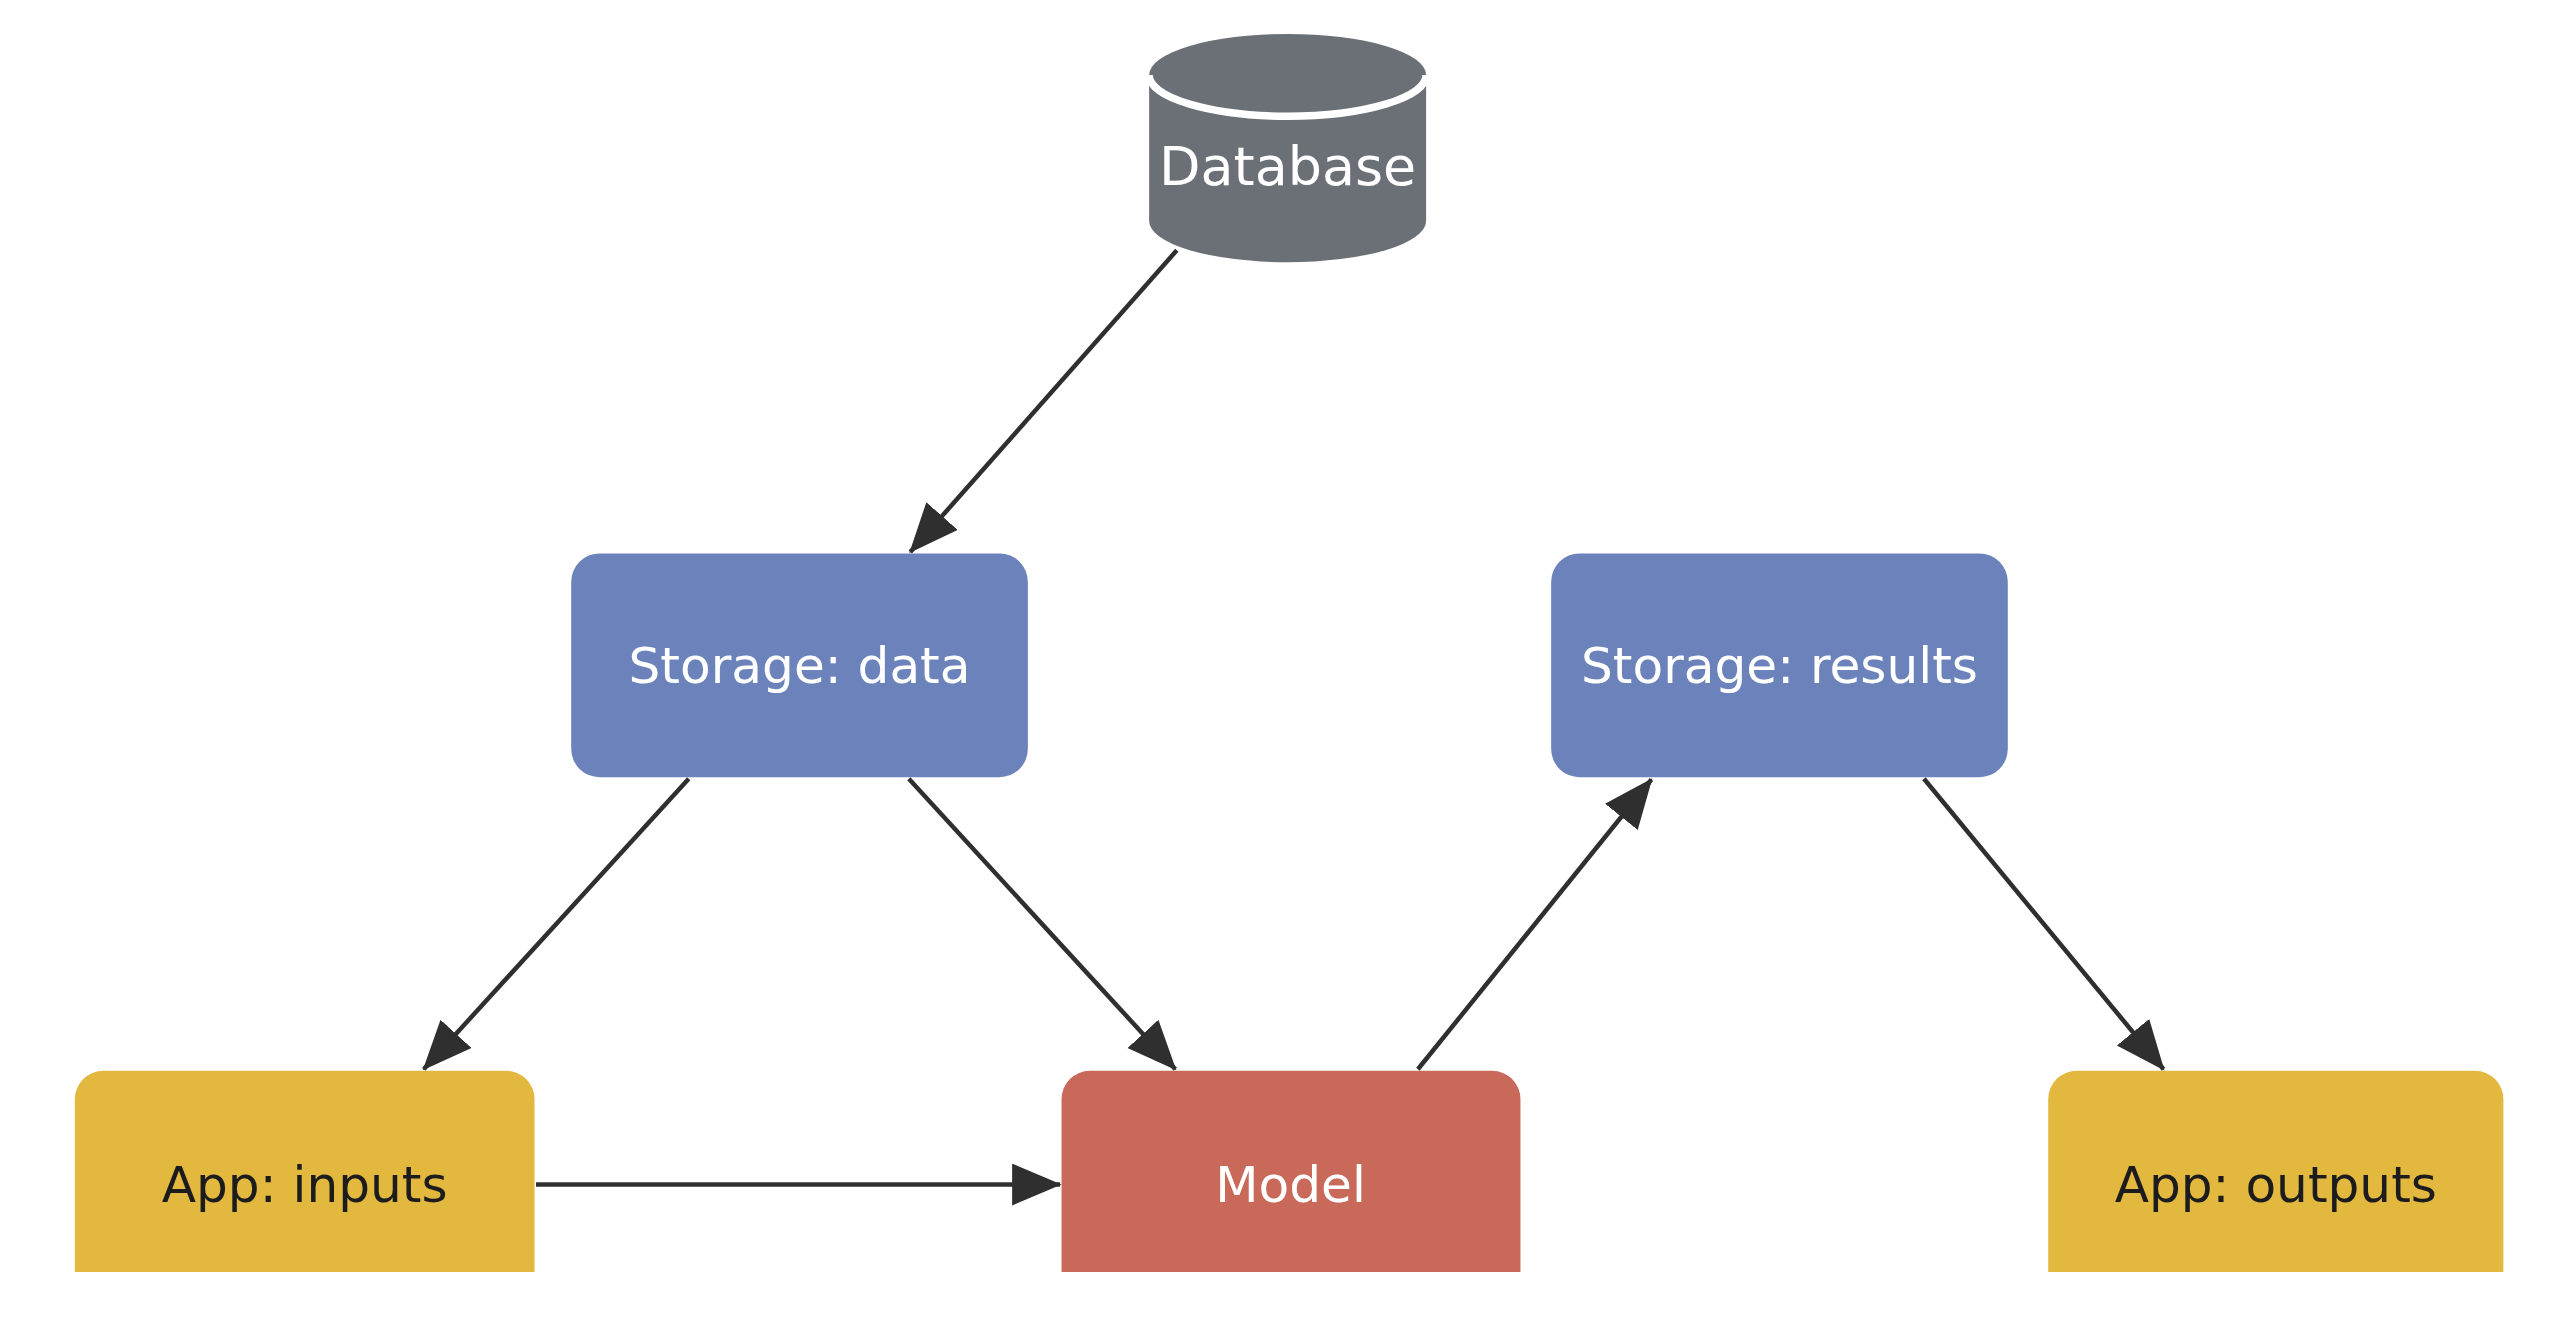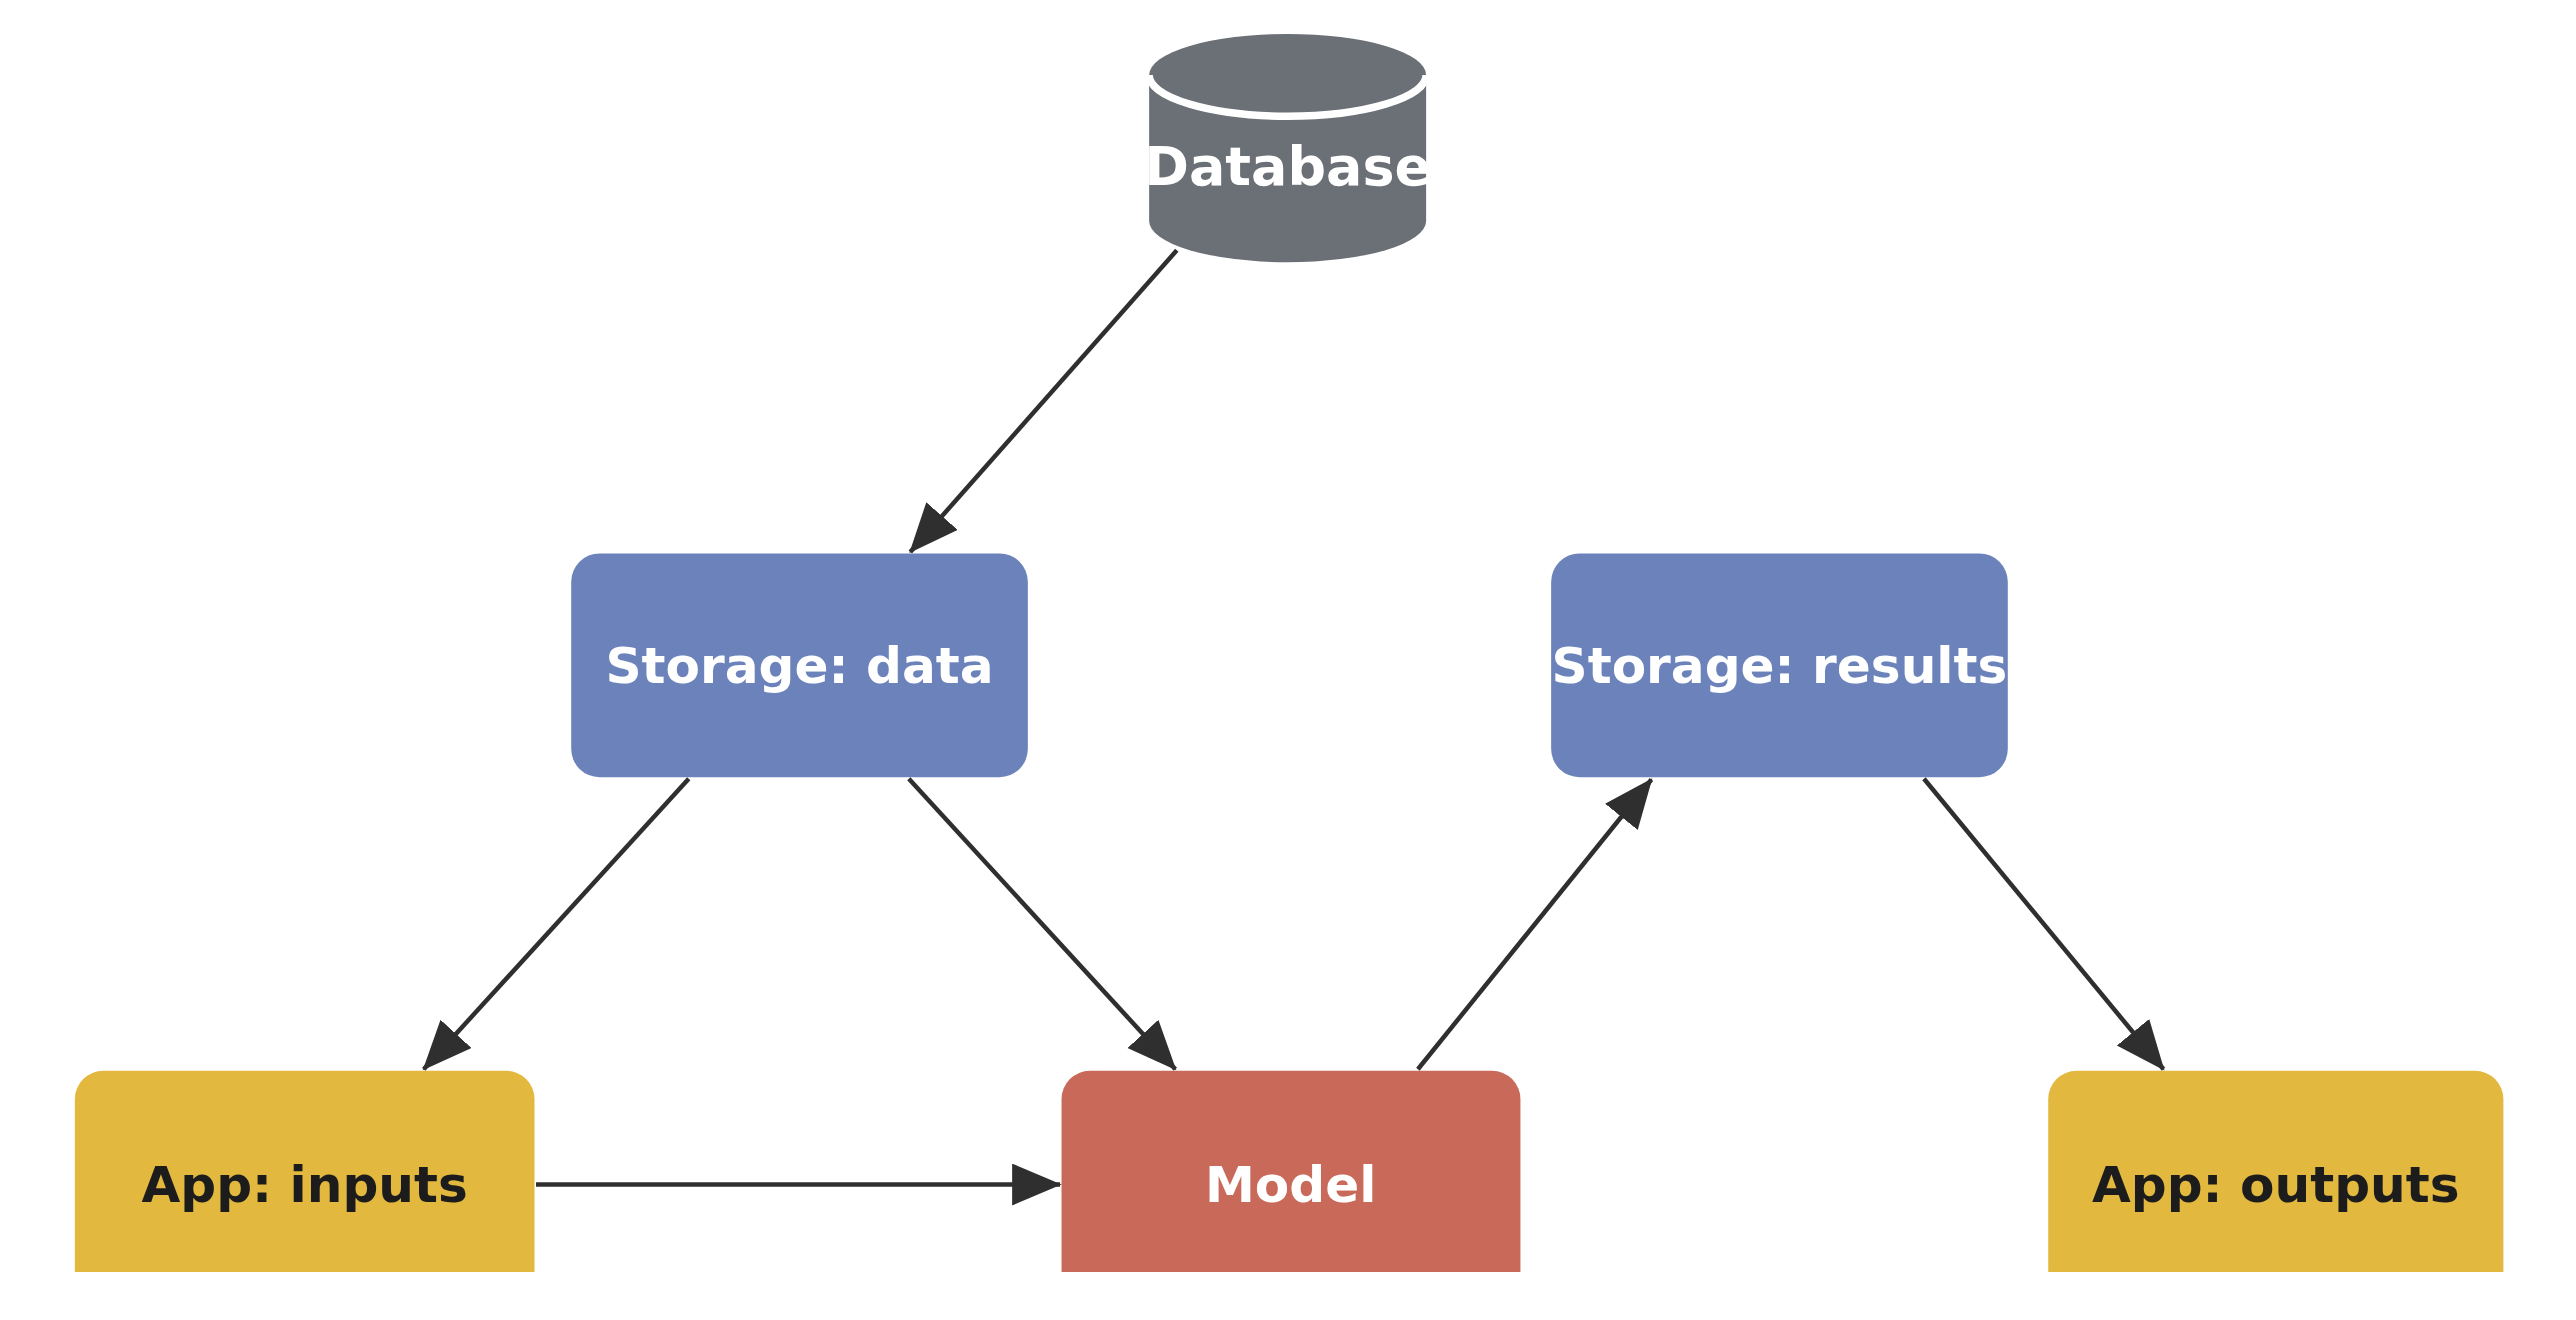--- a/index.html
+++ b/index.html
@@ -4,21 +4,20 @@
 <style>
   html, body {
     margin: 0;
     padding: 0;
     background: #ffffff;
   }
   .canvas-wrap {
     width: 2576px;
     height: 1272px;
     position: relative;
-    font-weight: bold;
   }
   svg {
     display: block;
   }
   text {
     font-family: "DejaVu Sans", "Liberation Sans", sans-serif;
     font-size: 67px;
     text-anchor: middle;
   }
   text.db-label {

